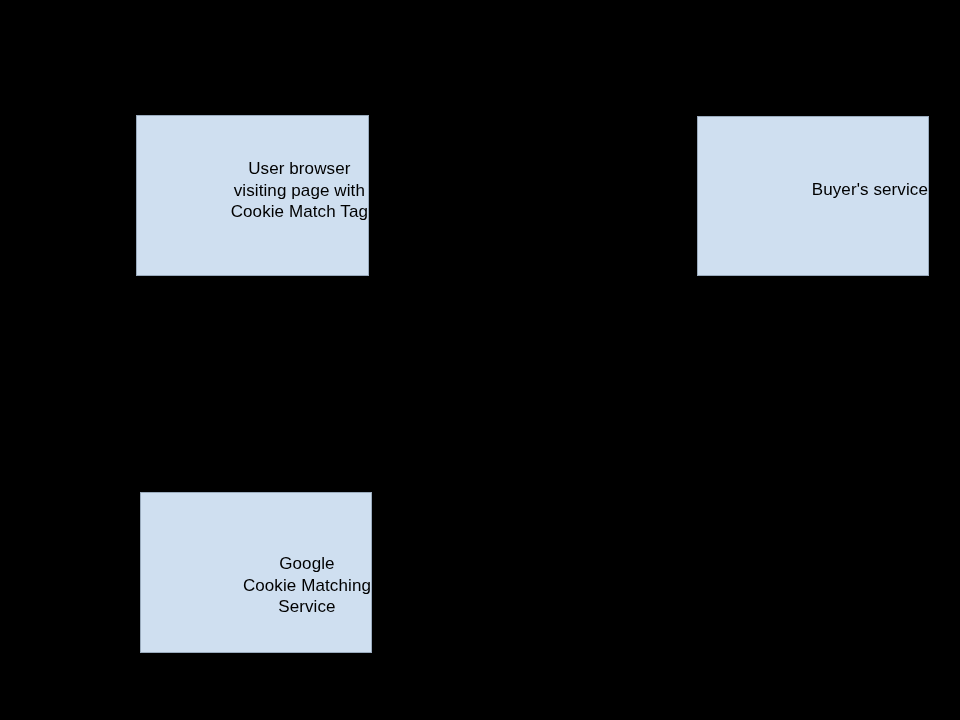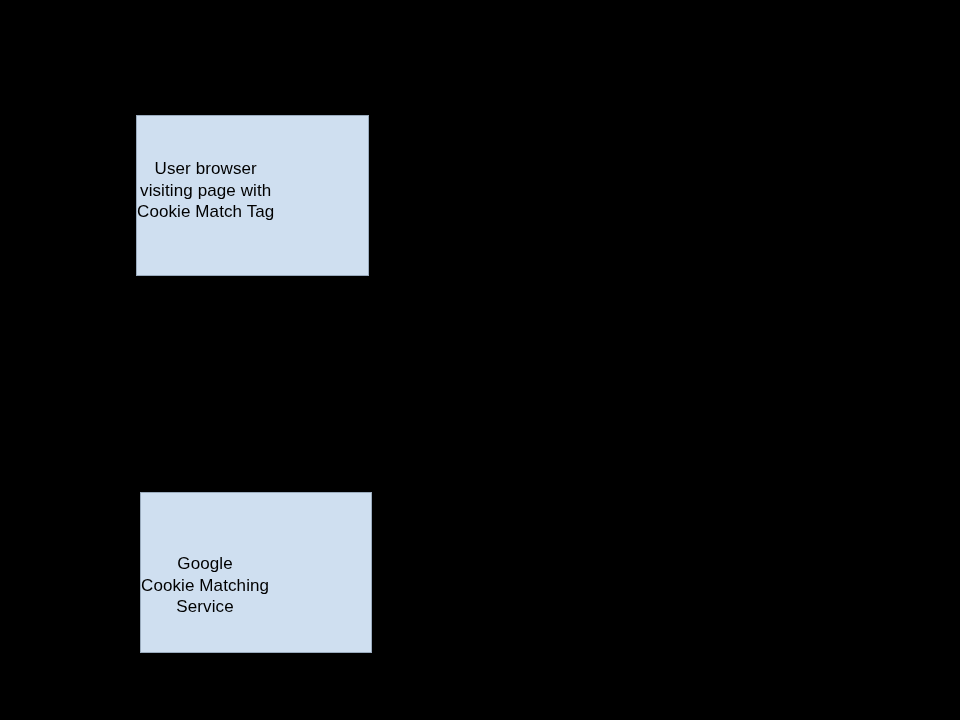--- a/index.html
+++ b/index.html
@@ -17,21 +17,21 @@
     height: 720px;
     background: #000000;
     overflow: hidden;
   }
   .node {
     position: absolute;
     box-sizing: border-box;
     background: #cfdff0;
     border: 1px solid #9aabbd;
     display: flex;
-    justify-content: flex-start;
+    justify-content: flex-end;
   }
   .node-label {
     text-align: center;
     color: #000000;
     font-family: "Liberation Sans", sans-serif;
     font-size: 17px;
     line-height: 21.5px;
     white-space: pre-line;
     letter-spacing: 0.1px;
   }
@@ -87,20 +87,23 @@
       <line x1="372" y1="572" x2="812" y2="277"></line>
     </g>
   </svg>
 
   <div class="node" id="node-user-browser">
     <div class="node-label">User browser
 visiting page with
 Cookie Match Tag</div>
   </div>
 
+  <div class="node" id="node-buyers-service">
+    <div class="node-label">Buyer's service</div>
+  </div>
 
   <div class="node" id="node-google-cms">
     <div class="node-label">Google
 Cookie Matching
 Service</div>
   </div>
 
 </div>
 
 </body></html>

